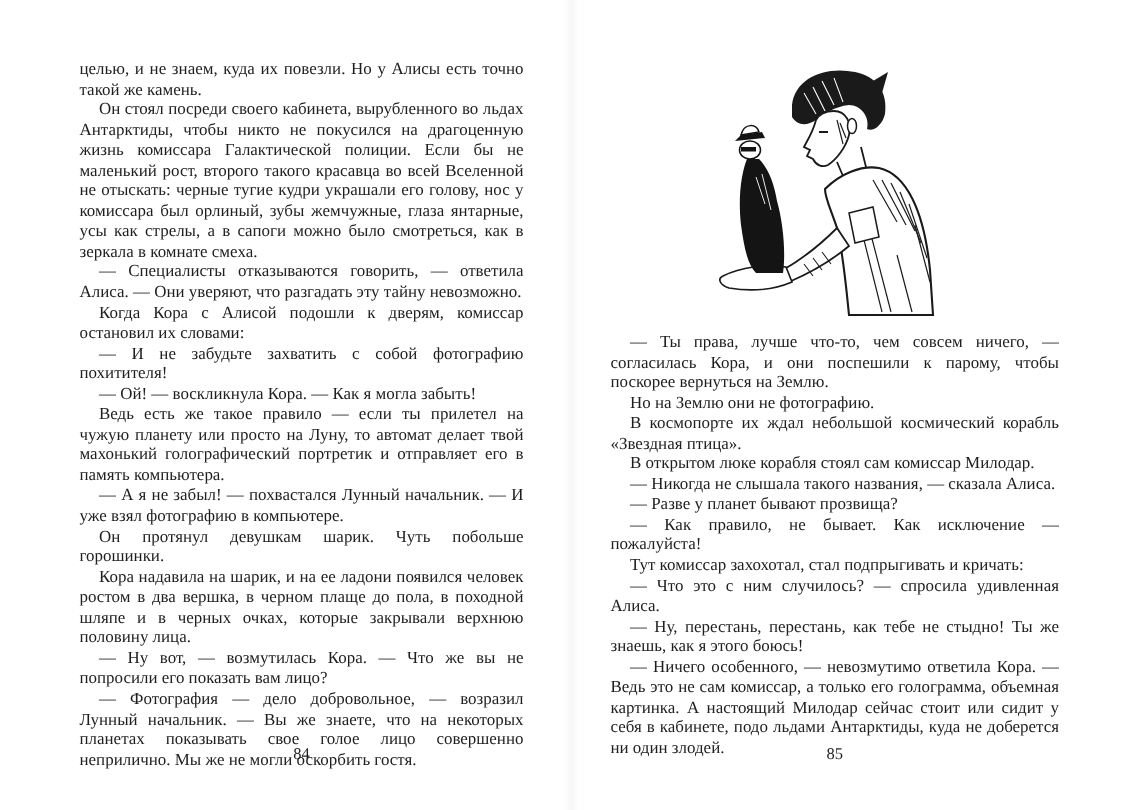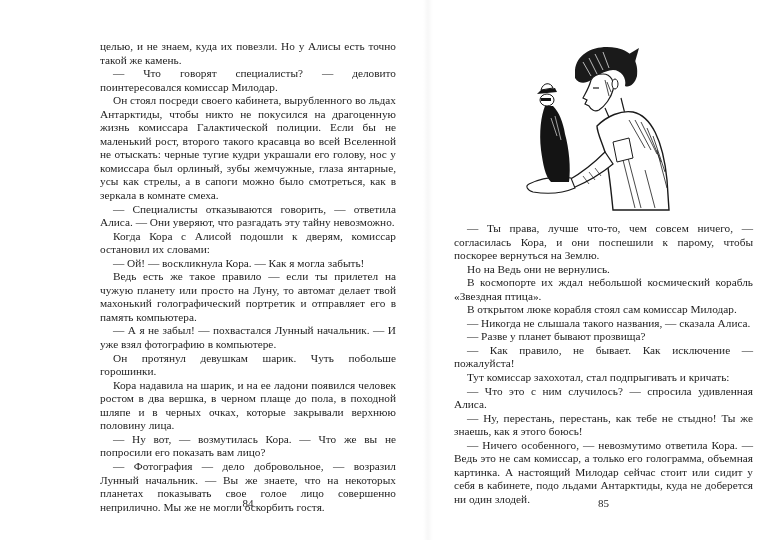--- a/index.html
+++ b/index.html
@@ -3,21 +3,21 @@
 <meta charset="utf-8">
 <style>
   html, body { margin: 0; padding: 0; }
   body {
     width: 763px; height: 540px; overflow: hidden;
     background: #ffffff;
     font-family: "Liberation Serif", "DejaVu Serif", serif;
     color: #1e1e1e;
     position: relative;
   }
-  .spread { position: absolute; inset: 0; margin-left: 47px; }
+  .spread { position: absolute; inset: 0; }
   .page { position: absolute; top: 0; height: 540px; }
   .page-left { left: 0; width: 381px; }
   .page-right { left: 381px; width: 382px; }
   .text-block {
     position: absolute;
     font-size: 11.3px;
     line-height: 13.55px;
     text-align: justify;
   }
   .page-left .text-block { left: 53px; top: 40px; width: 296px; }
@@ -38,42 +38,42 @@
   }
 </style>
 </head>
 <body>
 
 <div class="spread">
 
   <div class="page page-left">
     <div class="text-block">
       <p class="cont">целью, и не знаем, куда их повезли. Но у Алисы есть точно такой же камень.</p>
-      <p>— Что говорят специалисты? — деловито поинтересовался комиссар Милодар.</p>
       <p>Он стоял посреди своего кабинета, вырубленного во льдах Антарктиды, чтобы никто не покусился на драгоценную жизнь комиссара Галактической полиции. Если бы не маленький рост, второго такого красавца во всей Вселенной не отыскать: черные тугие кудри украшали его голову, нос у комиссара был орлиный, зубы жемчужные, глаза янтарные, усы как стрелы, а в сапоги можно было смотреться, как в зеркала в комнате смеха.</p>
       <p>— Специалисты отказываются говорить, — ответила Алиса. — Они уверяют, что разгадать эту тайну невозможно.</p>
       <p>Когда Кора с Алисой подошли к дверям, комиссар остановил их словами:</p>
+      <p>— И не забудьте захватить с собой фотографию похитителя!</p>
       <p>— Ой! — воскликнула Кора. — Как я могла забыть!</p>
       <p>Ведь есть же такое правило — если ты прилетел на чужую планету или просто на Луну, то автомат делает твой махонький голографический портретик и отправляет его в память компьютера.</p>
       <p>— А я не забыл! — похвастался Лунный начальник. — И уже взял фотографию в компьютере.</p>
       <p>Он протянул девушкам шарик. Чуть побольше горошинки.</p>
       <p>Кора надавила на шарик, и на ее ладони появился человек ростом в два вершка, в черном плаще до пола, в походной шляпе и в черных очках, которые закрывали верхнюю половину лица.</p>
       <p>— Ну вот, — возмутилась Кора. — Что же вы не попросили его показать вам лицо?</p>
       <p>— Фотография — дело добровольное, — возразил Лунный начальник. — Вы же знаете, что на некоторых планетах показывать свое голое лицо совершенно неприлично. Мы же не могли оскорбить гостя.</p>
 
     </div>
     <div class="folio">84</div>
   </div>
 
   <div class="gutter-shade"></div>
 
   <div class="page page-right">
     <div class="text-block">
       <p>— Ты права, лучше что-то, чем совсем ничего, — согласилась Кора, и они поспешили к парому, чтобы поскорее вернуться на Землю.</p>
-      <p>Но на Ведь они не вернулись.</p>
+      <p>Но на Землю они не фотографию.</p>
       <p>В космопорте их ждал небольшой космический корабль «Звездная птица».</p>
       <p>В открытом люке корабля стоял сам комиссар Милодар.</p>
       <p>— Никогда не слышала такого названия, — сказала Алиса.</p>
       <p>— Разве у планет бывают прозвища?</p>
       <p>— Как правило, не бывает. Как исключение — пожалуйста!</p>
       <p>Тут комиссар захохотал, стал подпрыгивать и кричать:</p>
       <p>— Что это с ним случилось? — спросила удивленная Алиса.</p>
       <p>— Ну, перестань, перестань, как тебе не стыдно! Ты же знаешь, как я этого боюсь!</p>
       <p>— Ничего особенного, — невозмутимо ответила Кора. — Ведь это не сам комиссар, а только его голограмма, объемная картинка. А настоящий Милодар сейчас стоит или сидит у себя в кабинете, подо льдами Антарктиды, куда не доберется ни один злодей.</p>
     </div>

